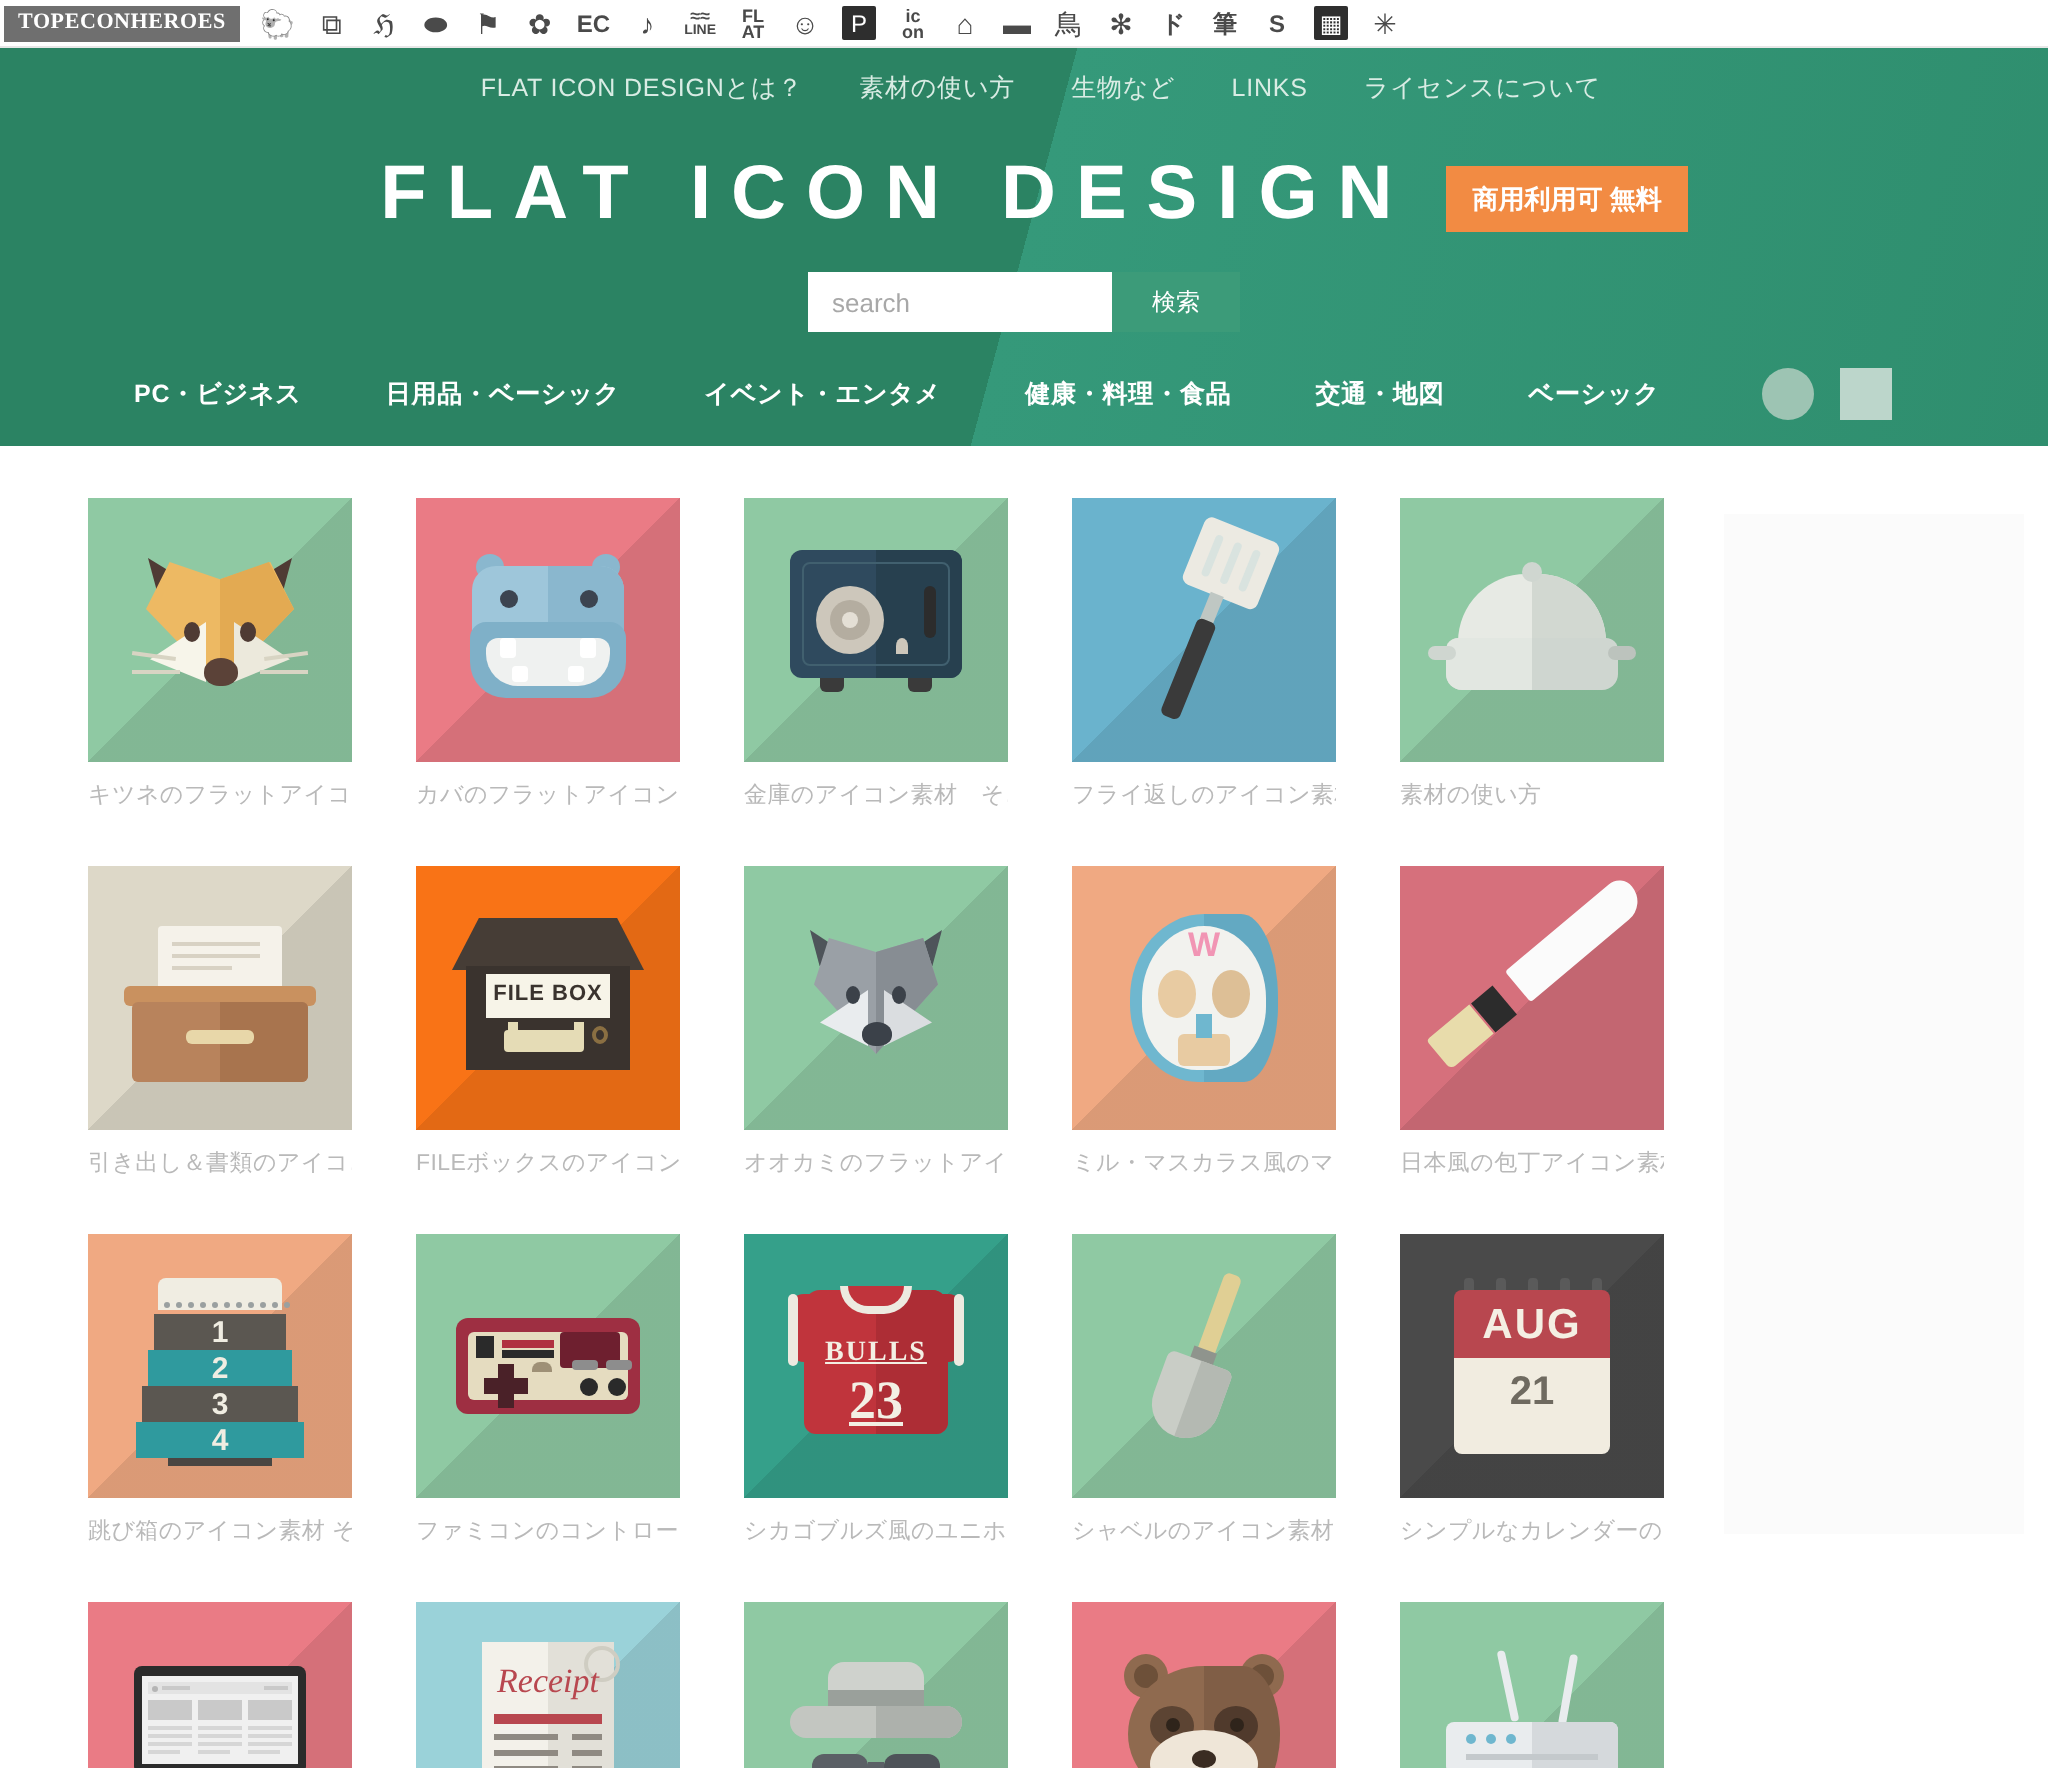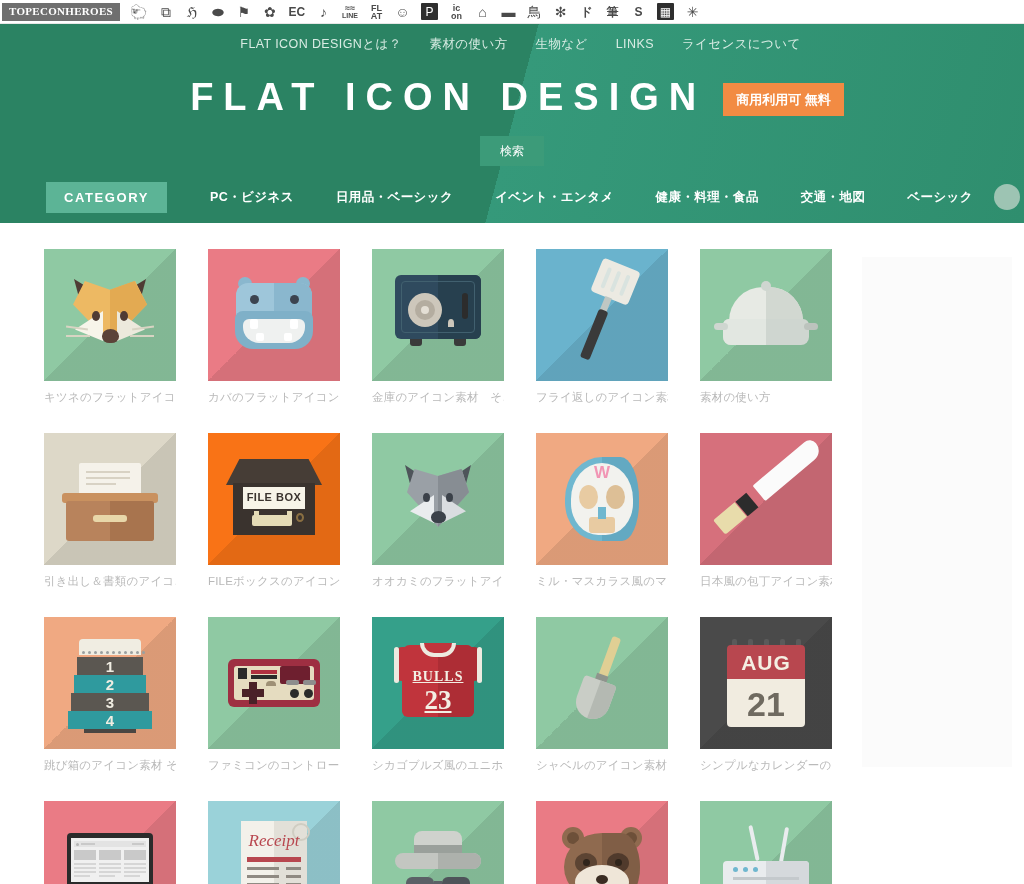--- a/index.html
+++ b/index.html
@@ -247,21 +247,21 @@
   .sv-blade{width:34px;height:40px;background:#c9cdc6;border-radius:4px 4px 18px 18px;}
   .sv-blade-r{width:17px;height:40px;right:0;background:#b4b9b2;border-radius:0 4px 18px 0;}
   .sv-handle{width:9px;height:44px;background:#e0cf94;border-radius:3px;}
   .sv-collar{width:12px;height:9px;background:#8f948d;}
 
   
   .cal-top{width:78px;height:34px;background:#b8474f;border-radius:4px 4px 0 0;}
   .cal-bot{width:78px;height:48px;background:#f1ece0;border-radius:0 0 4px 4px;}
   .cal-ring{width:5px;height:9px;background:#5a5a5a;border-radius:2px;}
   .cal-m{color:#f4efe3;font-size:21px;font-weight:bold;letter-spacing:1px;font-family:"Liberation Sans",sans-serif;}
-  .cal-d{color:#6f6a60;font-size:34px;font-weight:bold;font-family:"Liberation Sans",sans-serif;}
+  .cal-d{color:#6f6a60;font-size:20px;font-weight:bold;font-family:"Liberation Sans",sans-serif;}
 
   
   .im-screen{width:86px;height:54px;background:#2b2b2b;border-radius:4px;}
   .im-disp{width:78px;height:44px;background:#f0f0f0;}
   .im-block{background:#c9c9c9;}
   .im-line{background:#d6d6d6;height:2px;}
 
   
   .rc-paper{width:66px;height:88px;background:#f3f1ea;}
   .rc-paper-r{width:33px;height:88px;right:0;background:#e2e0d8;}
@@ -343,25 +343,25 @@
     <a class="gnav-item">LINKS</a>
     <a class="gnav-item">ライセンスについて</a>
   </nav>
 
   <div id="title-row">
     <div id="site-title">FLAT ICON DESIGN</div>
     <div id="free-badge">商用利用可 無料</div>
   </div>
 
   <div id="search-row">
+    <input id="search-input" type="text" placeholder="search" style="">
     <button id="search-btn">検索</button>
   </div>
 
   <div id="catbar">
-    <div id="cat-pill">CATEGORY</div>
     <a class="cat-item">PC・ビジネス</a>
     <a class="cat-item">日用品・ベーシック</a>
     <a class="cat-item">イベント・エンタメ</a>
     <a class="cat-item">健康・料理・食品</a>
     <a class="cat-item">交通・地図</a>
     <a class="cat-item">ベーシック</a>
     <div id="cat-shapes">
       <span class="shape shape-circle"></span>
       <span class="shape shape-square"></span>
 

